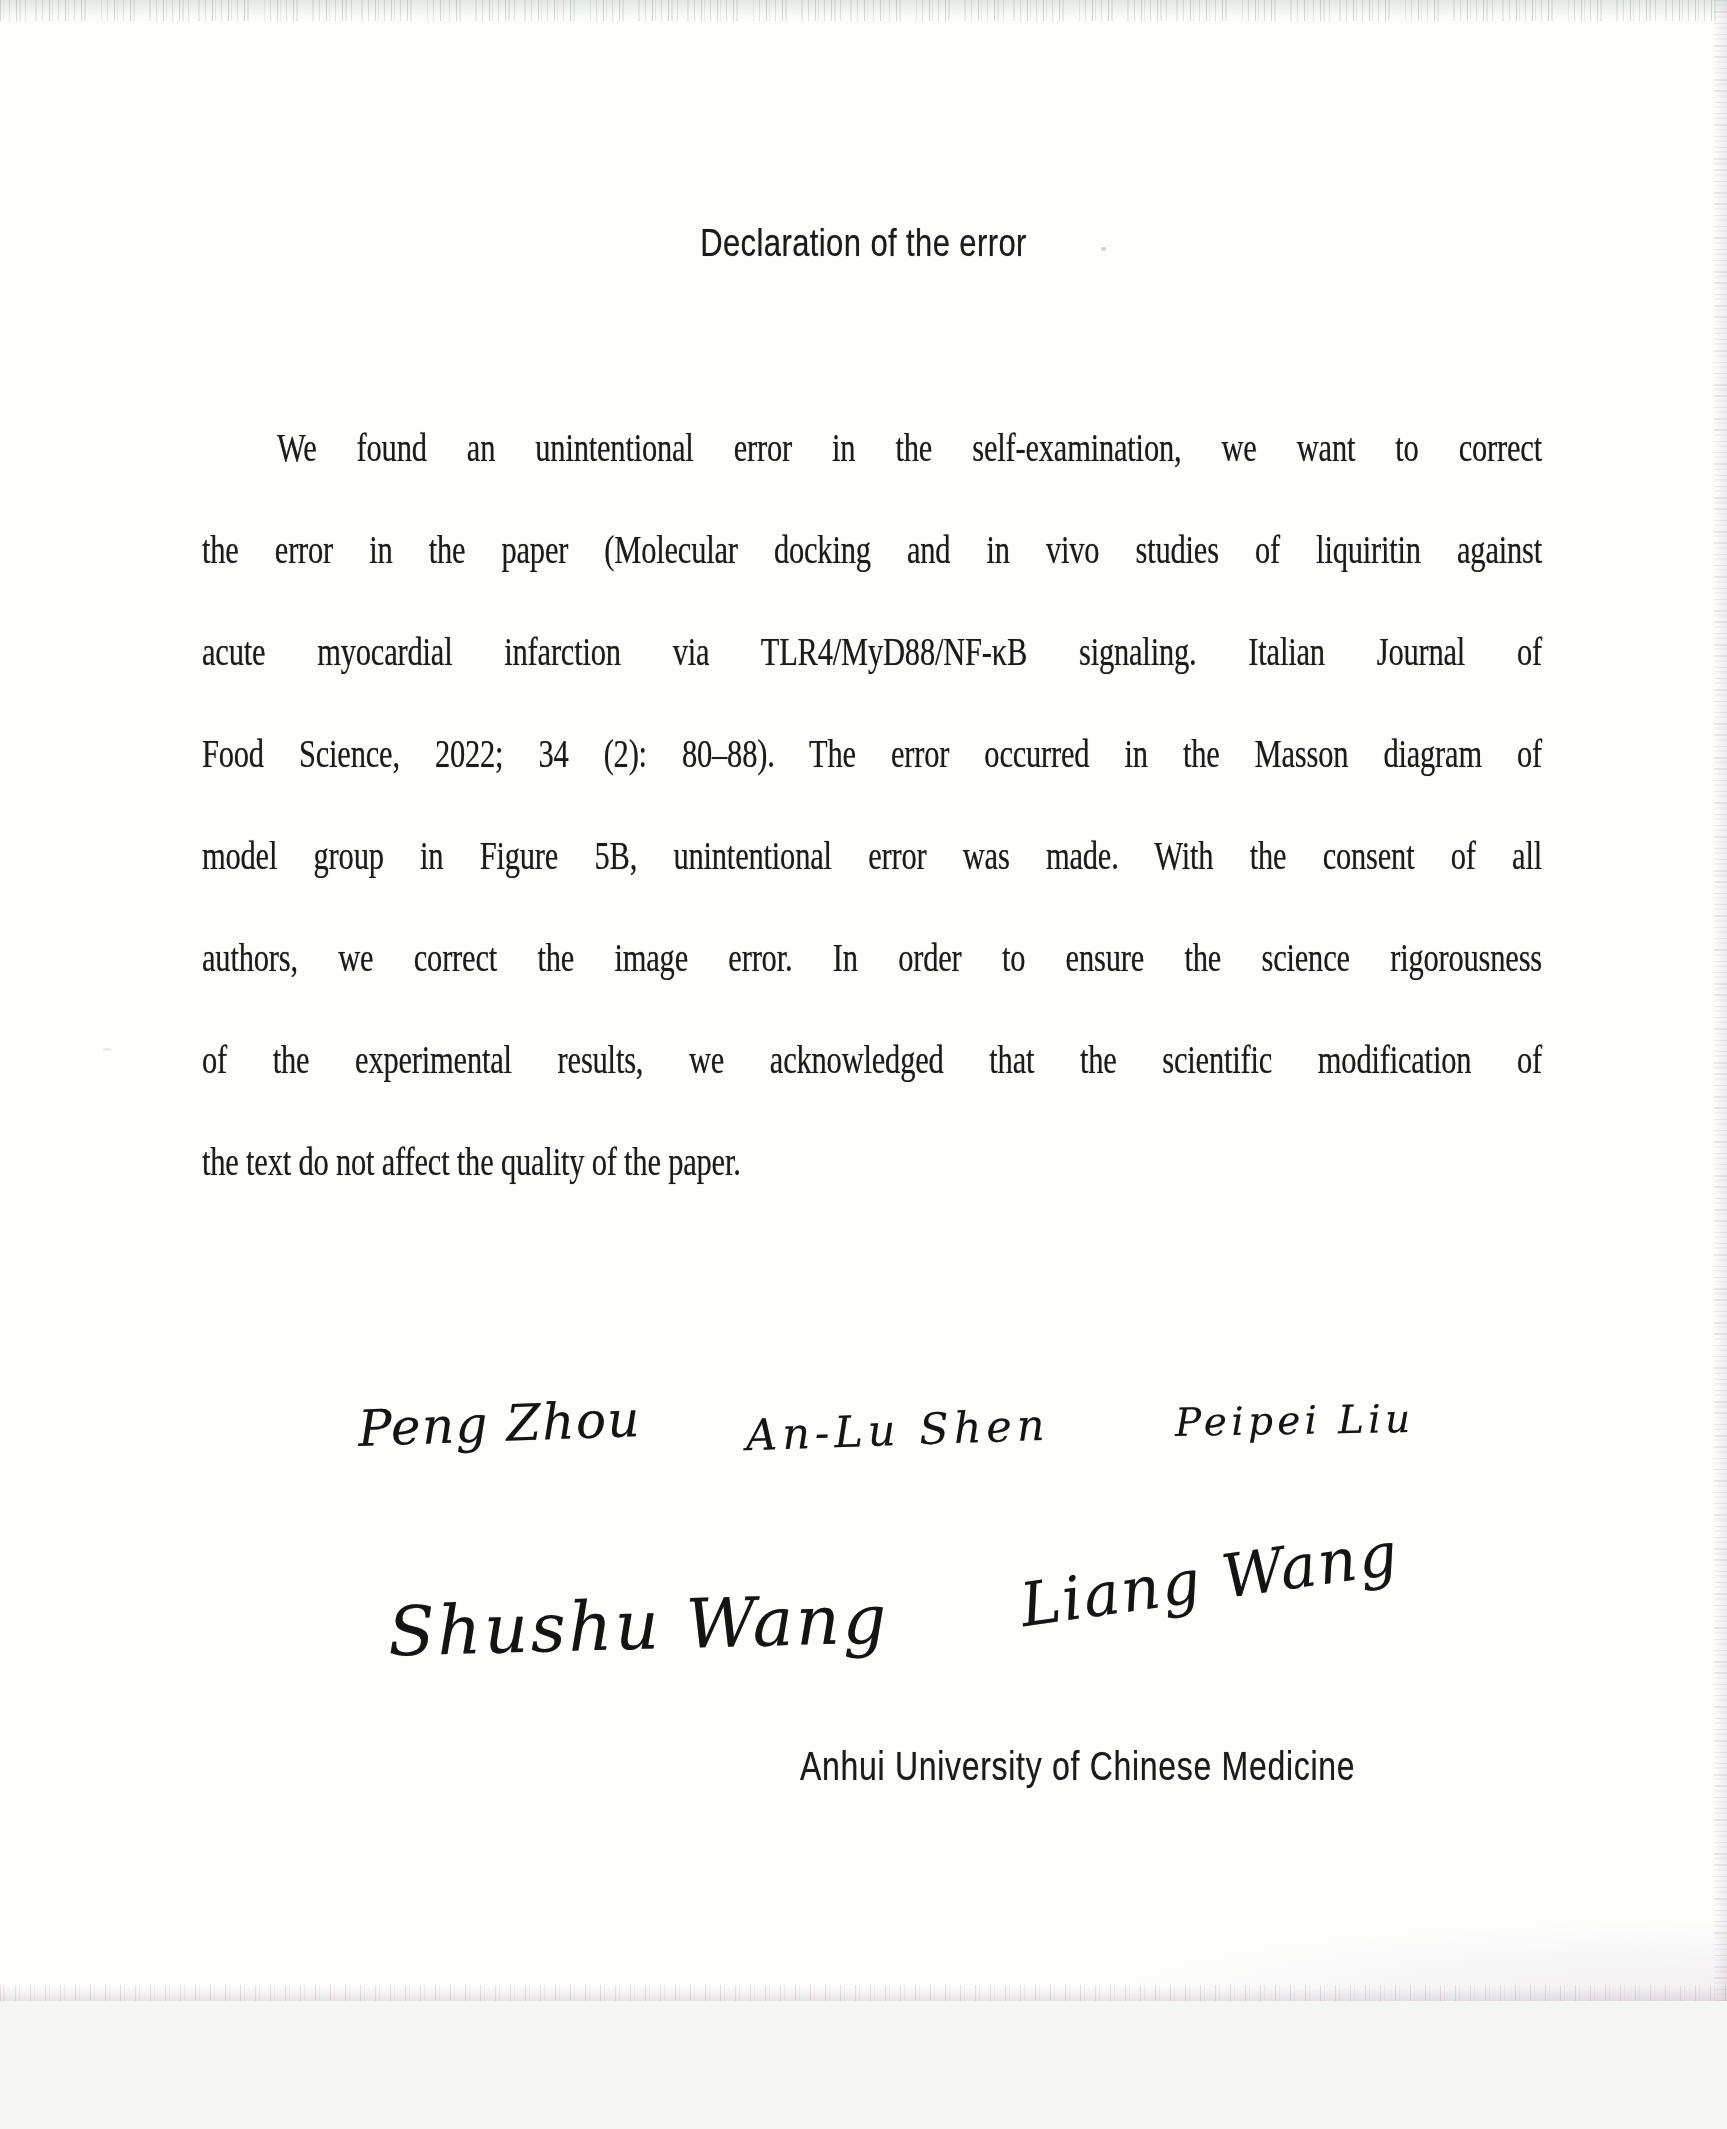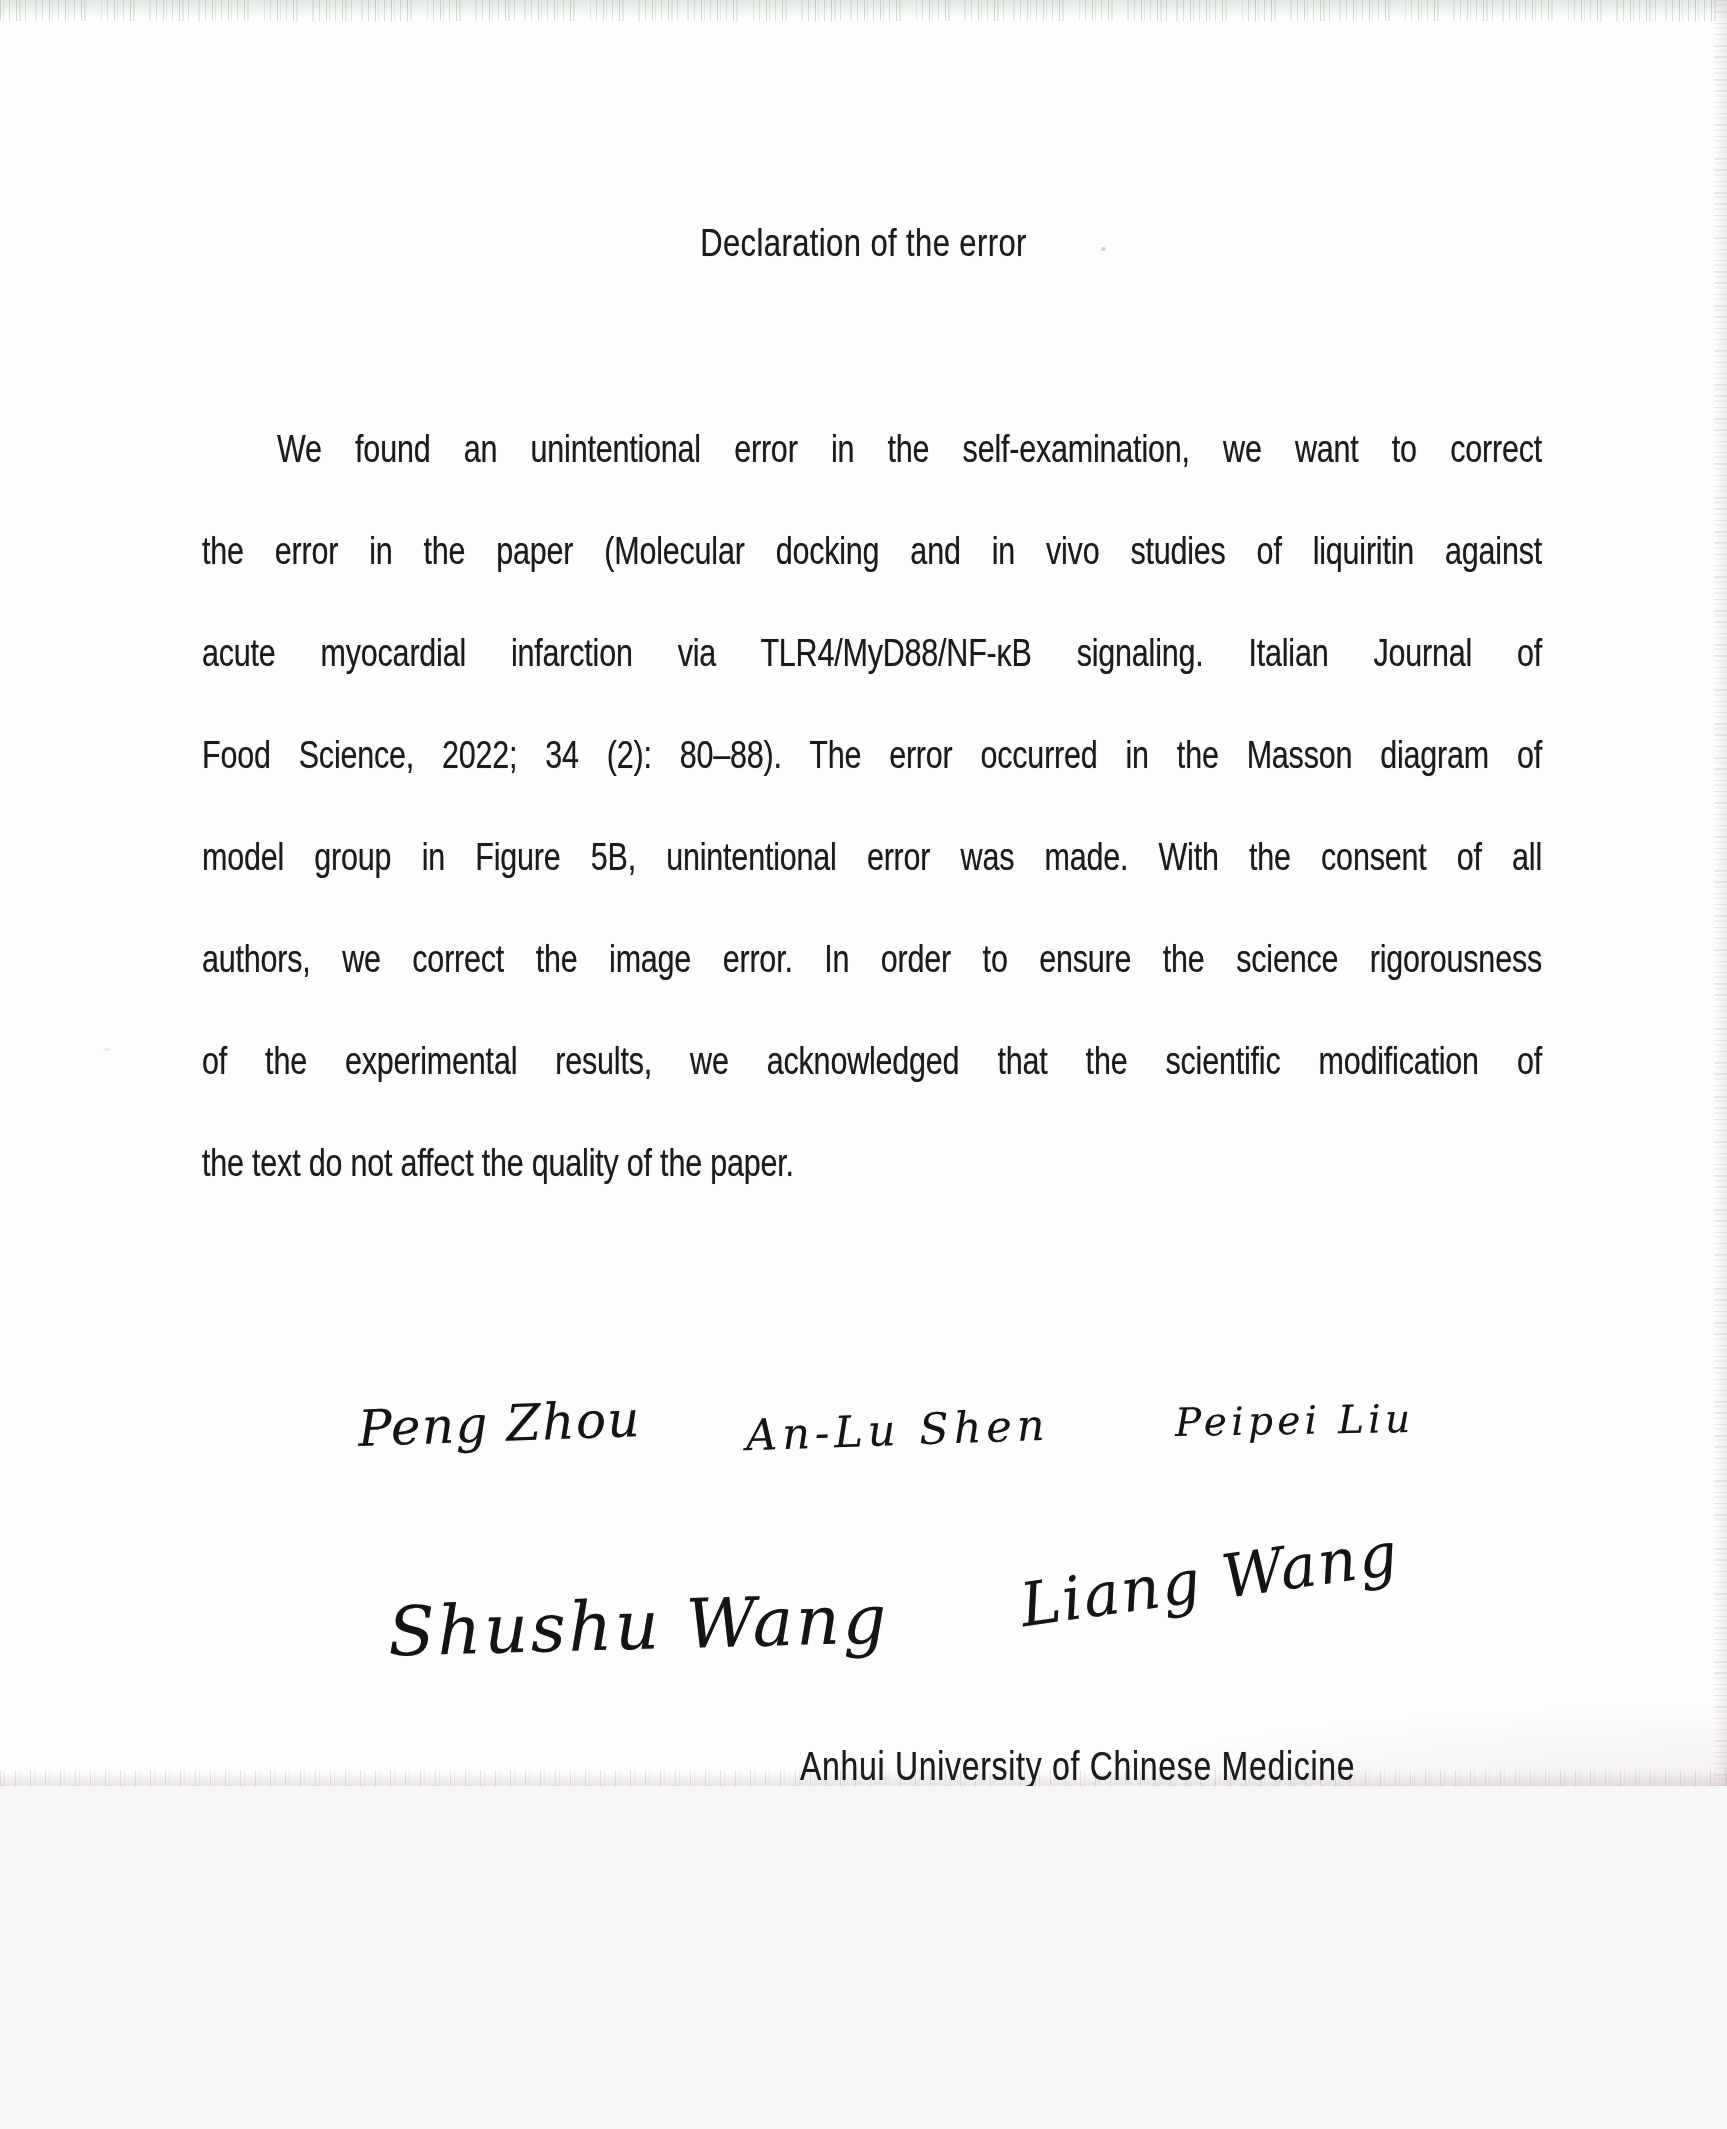--- a/index.html
+++ b/index.html
@@ -3,21 +3,21 @@
 <meta charset="utf-8">
 <style>
   html, body {
     margin: 0;
     padding: 0;
     background: #f6f6f4;
   }
   .page {
     position: relative;
     width: 1727px;
-    height: 1786px;
+    height: 2001px;
     background: #fdfdfc;
     font-family: "Liberation Sans", sans-serif;
     color: #1b1b1b;
     overflow: hidden;
   }
 
   
   .noise { position: absolute; pointer-events: none; }
   .noise-top {
     top: 0; left: 0; right: 0; height: 21px;
@@ -64,20 +64,21 @@
     transform-origin: center top;
     text-shadow: 0 0 0.7px rgba(0,0,0,0.55);
   }
 
   
   .body-text {
     position: absolute;
     left: 202px;
     top: 397px;
     width: 1340px;
+    font-family: Liberation Serif, serif;
   }
   .bodyline {
     height: 102px;
     line-height: 102px;
     font-size: 30.5px;
     letter-spacing: -0.2px;
     text-align: justify;
     text-align-last: justify;
     transform: scaleY(1.28);
     transform-origin: center;

